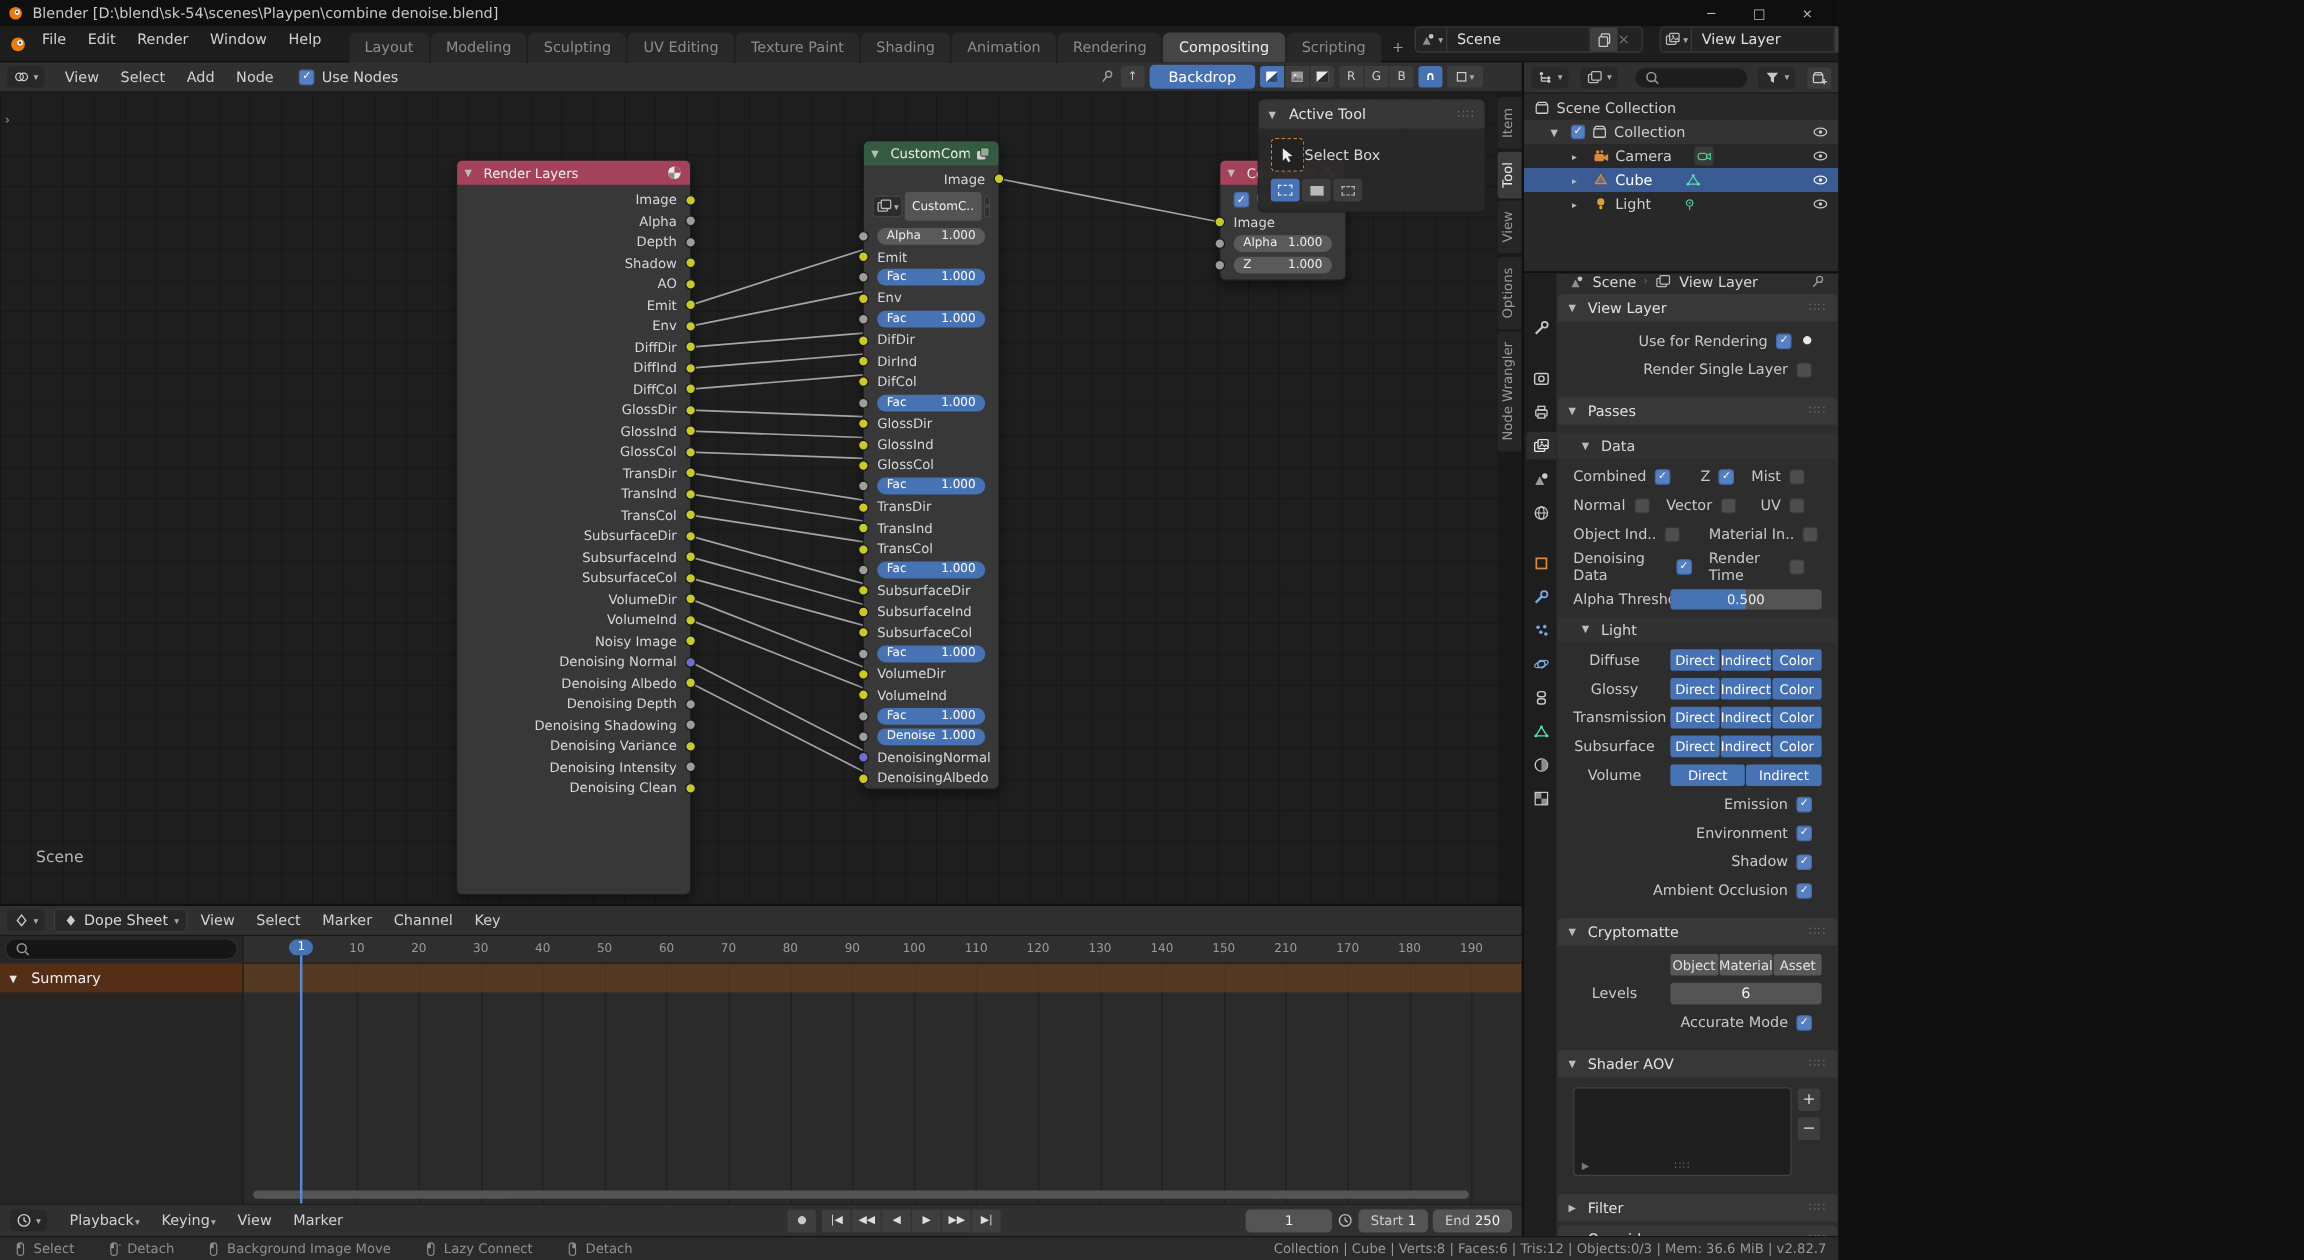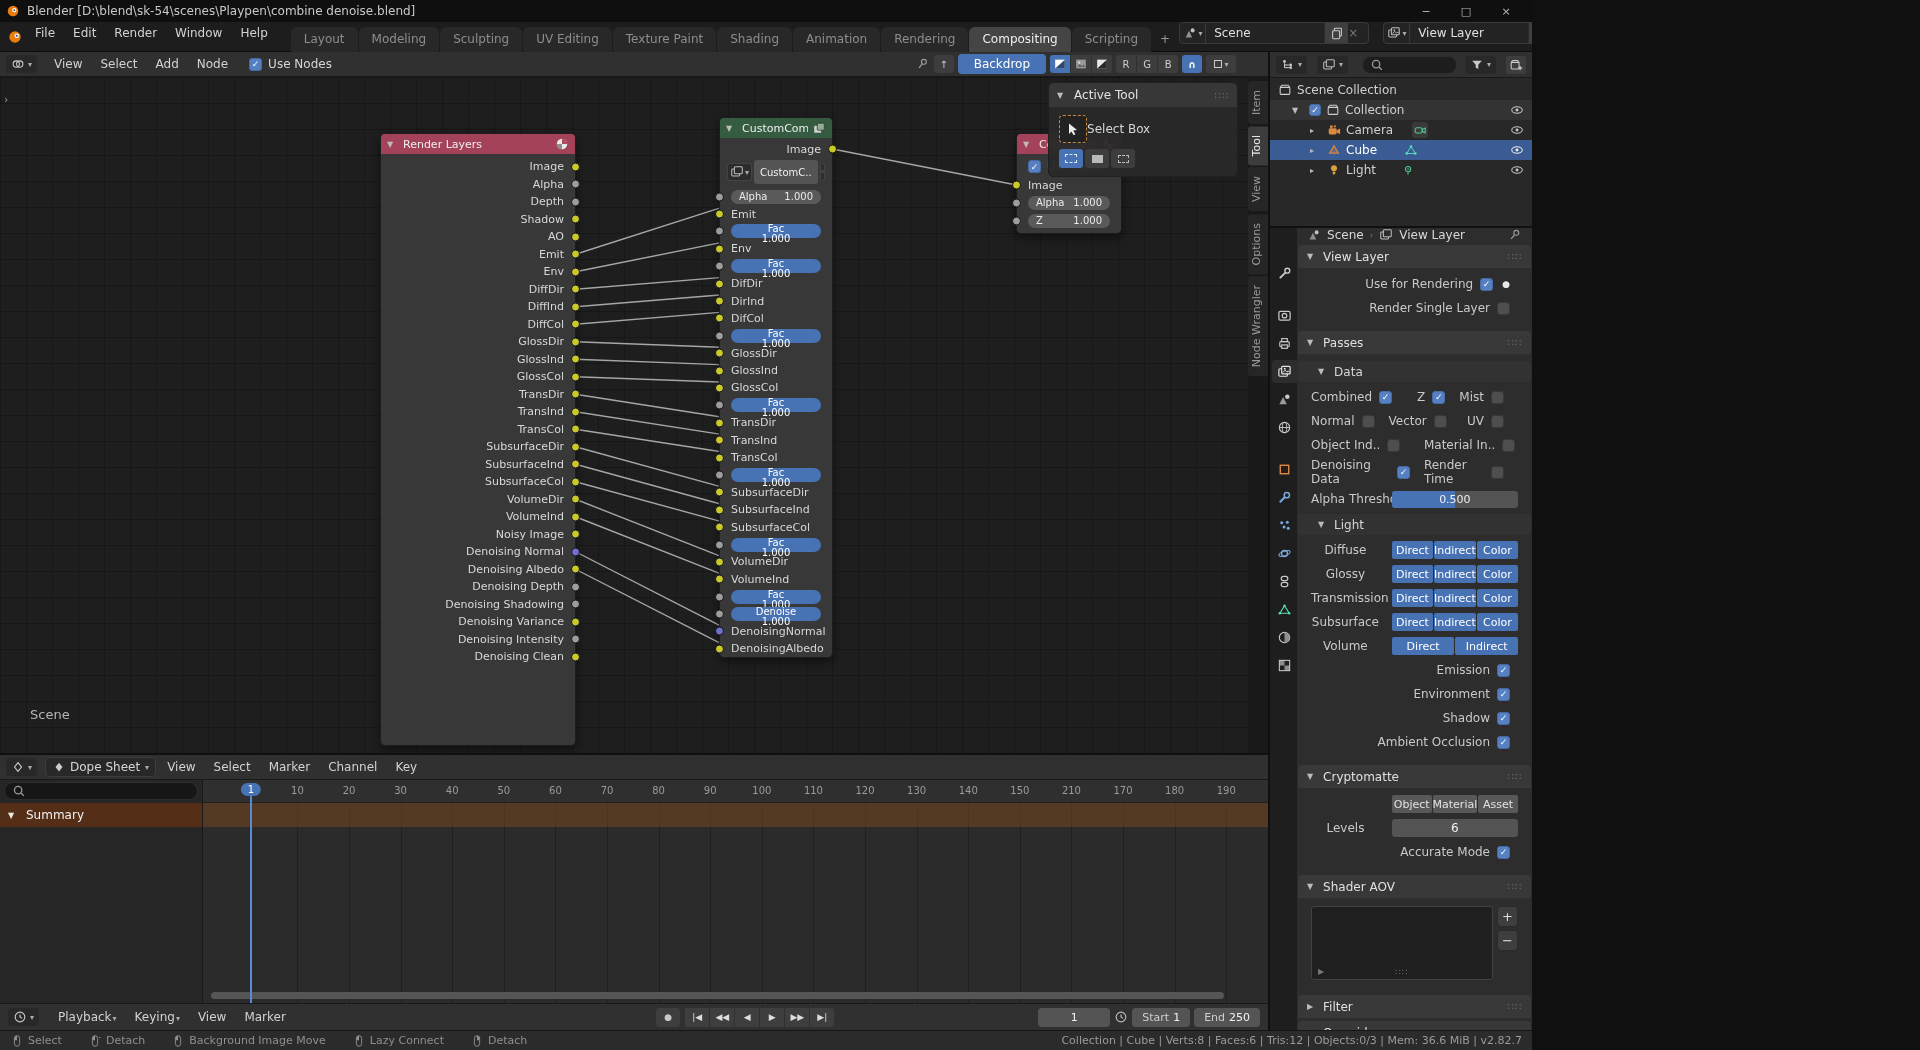--- a/index.html
+++ b/index.html
@@ -62,21 +62,21 @@
   .node{position:absolute;background:#383838;border:1px solid #1d1d1d;border-radius:5px;box-shadow:0 4px 10px rgba(0,0,0,.45);font-size:11px;color:#d8d8d8;}
   .node-header{height:20px;display:flex;align-items:center;gap:4px;padding:0 6px;border-radius:4px 4px 0 0;color:#eee;}
   .node-header .htitle{flex:1;white-space:nowrap;overflow:hidden;}
   .node-body{padding:4px 0 6px;}
   .nrow{position:relative;display:flex;align-items:center;padding:0 11px;}
   .nrow.outr{justify-content:flex-end;}
   .socket{position:absolute;width:9px;height:9px;border-radius:50%;border:1px solid #161616;top:50%;transform:translateY(-50%);}
   .socket.sr{right:-5px;} .socket.sl{left:-5px;}
   .sock-yellow{background:#c9c929;} .sock-gray{background:#9d9d9d;} .sock-blue{background:#6f6fd0;}
   .slider{flex:1;height:14px;border-radius:7px;display:flex;align-items:center;justify-content:space-between;padding:0 8px;font-size:10px;line-height:1;}
-  .slider.blue{background:#4772b3;color:#fff;flex-direction:column;}
+  .slider.blue{background:#4772b3;color:#fff;}
   .slider.gray{background:#5a5a5a;color:#ececec;}
   .cc-selector{display:flex;align-items:center;gap:2px;padding:2px 7px 4px;}
   .cc-selector .browse{display:flex;align-items:center;background:#2c2c2c;border:1px solid #444;border-radius:3px;height:18px;padding:0 2px;}
   .cc-selector .namefield{flex:1;background:#545454;border-radius:3px;height:18px;display:flex;align-items:center;padding:12px 6px;color:#f0f0f0;font-size:10px;}
   .cc-selector .shield{width:20px;height:18px;background:#2c2c2c;border:1px solid #444;border-radius:3px;display:flex;align-items:center;justify-content:center;}
 
   
   .atool{position:absolute;top:5px;right:10px;width:190px;background:rgba(41,41,41,.96);border:1px solid #202020;border-radius:5px;padding-bottom:8px;}
   .atool-header{height:24px;display:flex;align-items:center;gap:5px;padding:0 8px;background:rgba(56,56,56,.9);border-radius:5px 5px 0 0;color:#e2e2e2;}
   .atool-row{display:flex;align-items:center;padding:8px 10px 6px;}

